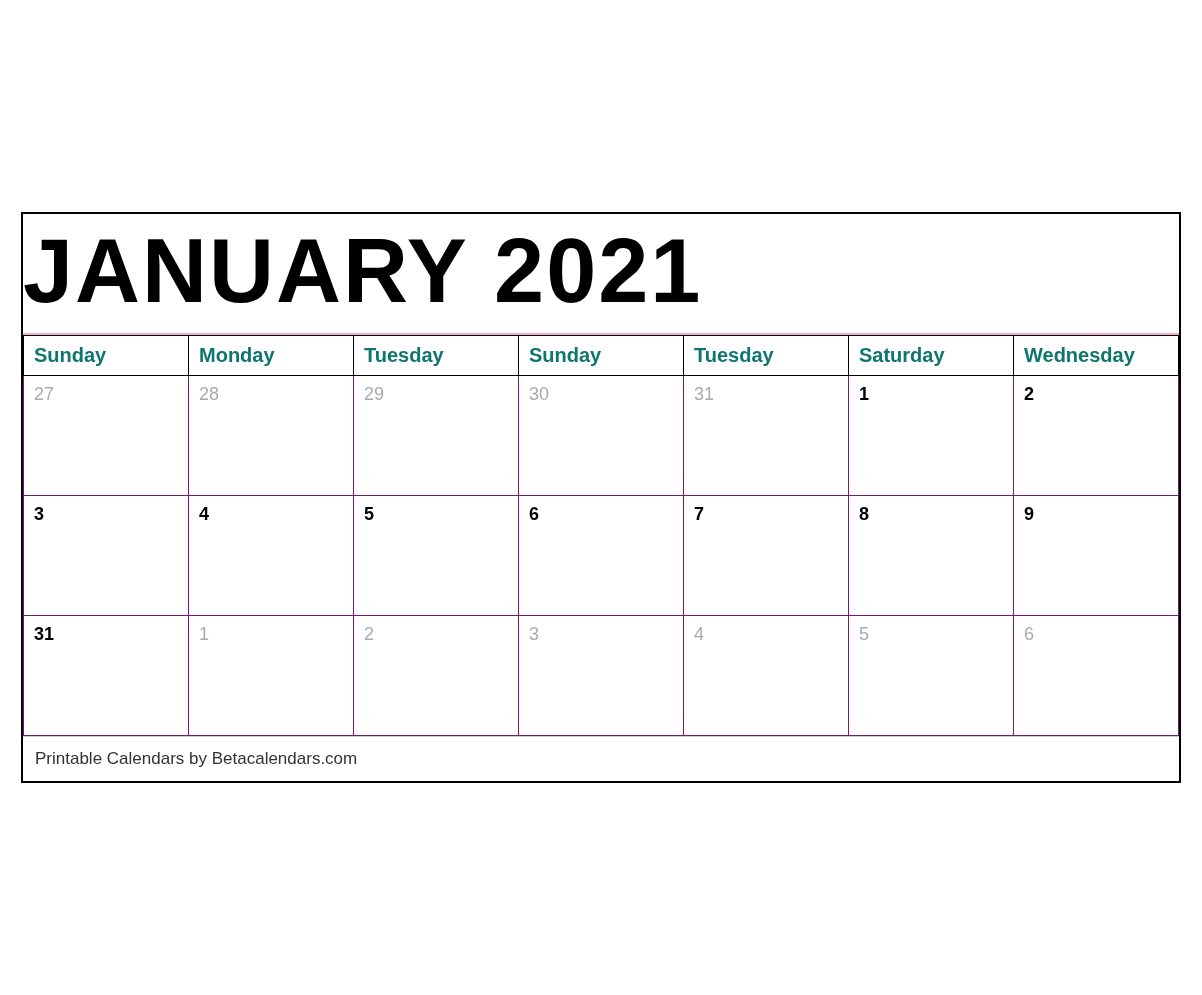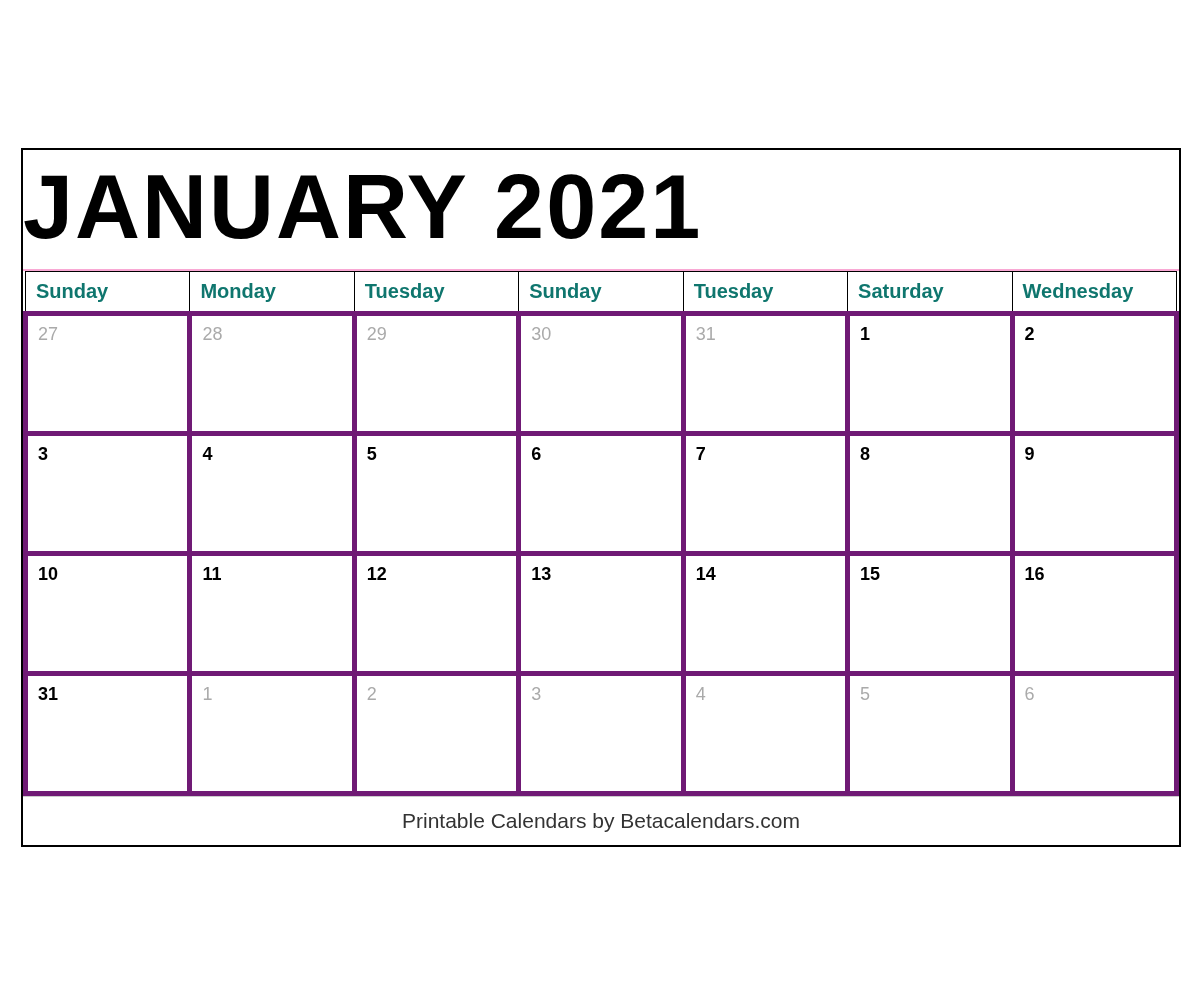--- a/index.html
+++ b/index.html
@@ -47,39 +47,39 @@
       border: 1px solid #000;
       padding: 8px 10px;
       text-align: left;
       font-size: 20px;
       font-weight: bold;
       background: #fff;
       color: #0f766e;
     }
 
     .calendar-grid td {
-      border: 5px solid #701a75;
+      border: 1px solid #701a75;
       padding: 8px 10px;
       vertical-align: top;
       width: calc(100% / 7);
       height: 120px;
       font-size: 18px;
       font-weight: bold;
       color: #000;
     }
 
     .calendar-grid td.other-month {
       color: #aaa;
       font-weight: normal;
     }
 
     .calendar-footer {
-      text-align: center;
+      text-align: left;
       padding: 12px;
-      font-size: 21px;
+      font-size: 17px;
       color: #333;
       border-top: 1px solid #ccc;
     }
   </style>
 </head>
 <body>
 
 <div class="calendar-container">
   <div class="calendar-header">
     <div class="calendar-title">JANUARY 2021</div>
@@ -112,29 +112,20 @@
         <tr>
           <td>3</td>
           <td>4</td>
           <td>5</td>
           <td>6</td>
           <td>7</td>
           <td>8</td>
           <td>9</td>
         </tr>
         <tr>
-          <td>10</td>
-          <td>11</td>
-          <td>12</td>
-          <td>13</td>
-          <td>14</td>
-          <td>15</td>
-          <td>16</td>
-        </tr>
-        <tr>
           <td>31</td>
           <td class="other-month">1</td>
           <td class="other-month">2</td>
           <td class="other-month">3</td>
           <td class="other-month">4</td>
           <td class="other-month">5</td>
           <td class="other-month">6</td>
         </tr>
       </tbody>
   </table>

